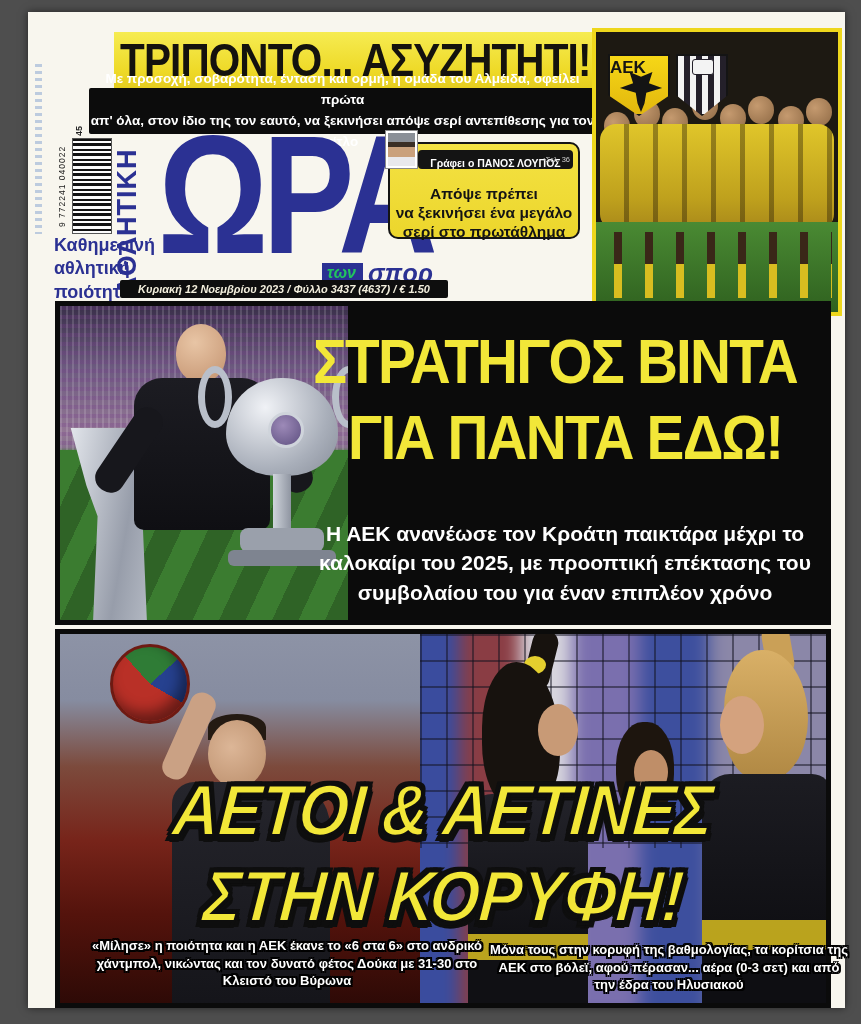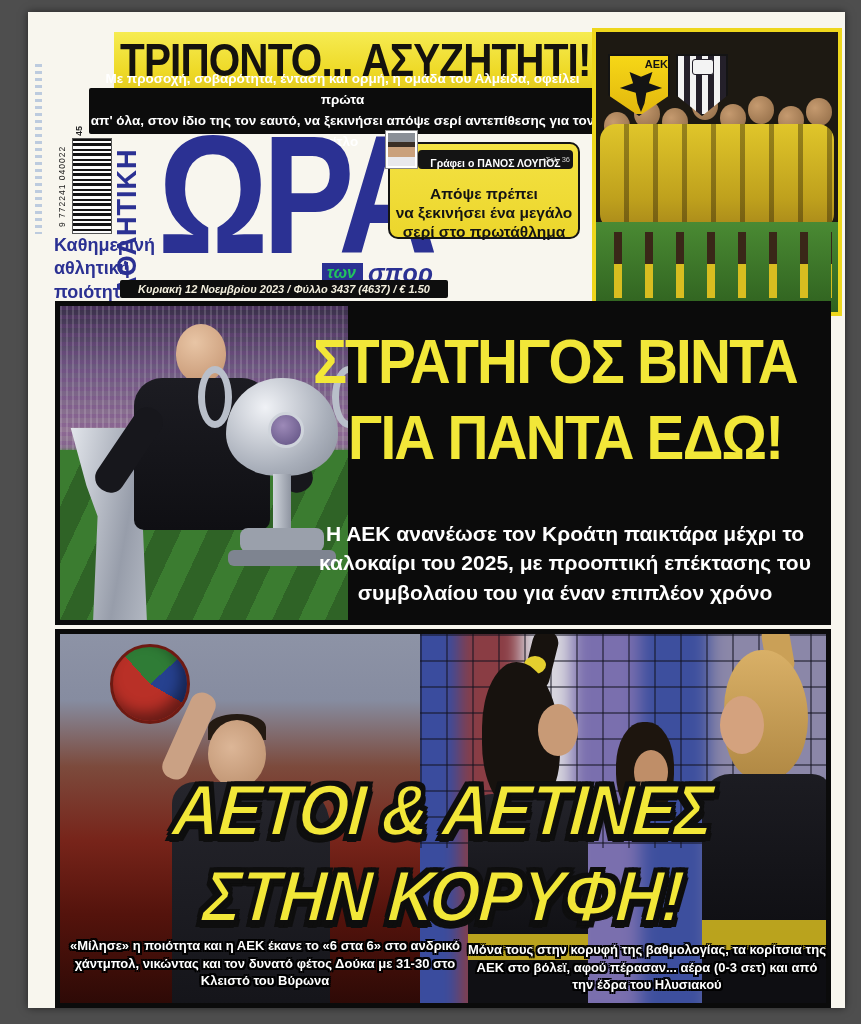--- a/index.html
+++ b/index.html
@@ -21,21 +21,21 @@
   .mp-legs{position:absolute;left:6px;right:6px;bottom:22px;height:58px;background:repeating-linear-gradient(90deg,transparent 0 12px,#3a2718 12px 20px,transparent 20px 31px);}
   .mp-socks{position:absolute;left:6px;right:6px;bottom:14px;height:34px;background:repeating-linear-gradient(90deg,transparent 0 12px,#d8bd20 12px 20px,transparent 20px 31px);}
   .mp-heads{position:absolute;inset:0;}
   .mp-head{position:absolute;width:26px;height:28px;border-radius:50%;background:radial-gradient(circle at 35% 35%,#c59a6f,#8f6a45);}
   .mp-head:nth-child(1){left:8px;top:80px}.mp-head:nth-child(2){left:38px;top:68px}
   .mp-head:nth-child(3){left:66px;top:76px}.mp-head:nth-child(4){left:96px;top:60px}
   .mp-head:nth-child(5){left:124px;top:72px}.mp-head:nth-child(6){left:152px;top:64px}
   .mp-head:nth-child(7){left:182px;top:74px}.mp-head:nth-child(8){left:210px;top:66px}
   .crest{position:absolute;border:2px solid #141414;clip-path:polygon(0 0,100% 0,100% 66%,50% 100%,0 66%);}
   .crest-aek{left:12px;top:22px;width:62px;height:62px;background:linear-gradient(180deg,#f6d717,#e2b70d);}
-  .crest-aek .crest-label{position:absolute;top:2px;left:0;right:0;text-align:right;font-size:11px;font-weight:800;color:#141414;}
+  .crest-aek .crest-label{position:absolute;top:2px;left:0;right:0;text-align:left;font-size:17px;font-weight:800;color:#141414;}
   .crest-aek .eagle{position:absolute;left:9px;top:16px;width:44px;height:40px;background:#141414;clip-path:polygon(50% 12%,76% 0,68% 28%,98% 40%,62% 52%,58% 78%,50% 100%,42% 78%,38% 52%,2% 40%,32% 28%,24% 0);}
   .crest-2{left:80px;top:22px;width:52px;height:62px;background:repeating-linear-gradient(90deg,#f3f3f3 0 6px,#24202a 6px 12px);}
   .crest-2 .crest-badge{position:absolute;left:14px;top:3px;width:22px;height:16px;background:#f3f3f3;border:1px solid #24202a;border-radius:3px;}
   .match-info{position:absolute;left:116px;top:38px;width:128px;color:#fff;font-size:13px;font-weight:700;line-height:1.3;text-align:center;}
   .outline-thin{text-shadow:-2px -2px 0 #000,0 -2px 0 #000,2px -2px 0 #000,-2px 0 0 #000,2px 0 0 #000,-2px 2px 0 #000,0 2px 0 #000,2px 2px 0 #000;}
 
   
   .barcode-block{position:absolute;left:30px;top:126px;width:56px;height:96px;}
   .barcode-bars{position:absolute;left:14px;top:0;width:40px;height:96px;background:repeating-linear-gradient(180deg,#101010 0 2px,#fbfbfb 2px 4px,#101010 4px 7px,#fbfbfb 7px 10px);border:1px solid #555;}
   .barcode-num{position:absolute;left:-1px;top:0;height:96px;writing-mode:vertical-rl;transform:rotate(180deg);font-size:8.5px;letter-spacing:1px;color:#222;text-align:center;}
@@ -101,21 +101,21 @@
   .vb-face-2{position:absolute;left:214px;top:116px;width:34px;height:44px;border-radius:50%;background:#bf8e68;}
   .vb-hair-3{position:absolute;right:18px;top:16px;width:84px;height:130px;border-radius:46% 54% 48% 42%;background:linear-gradient(180deg,#d9b067,#b08843);}
   .vb-pony-3{position:absolute;right:34px;top:-10px;width:28px;height:52px;border-radius:12px;background:#caa057;transform:rotate(-10deg);}
   .vb-face-3{position:absolute;right:62px;top:62px;width:44px;height:58px;border-radius:50%;background:#d4a27e;}
   .vb-body-3{position:absolute;right:-6px;top:140px;width:130px;height:230px;border-radius:28px 20px 0 0;background:linear-gradient(180deg,#1c1c22,#0e0e12 75%);}
   .vb-trim-3{position:absolute;right:-6px;top:286px;width:130px;height:30px;background:#d8bd20;opacity:.85;}
   .bottom-headline{position:absolute;left:0;right:0;text-align:center;color:#f2e738;font-weight:800;font-style:italic;white-space:nowrap;z-index:5;}
   .bottom-headline .in{display:inline-block;font-size:72px;letter-spacing:-1px;transform:scaleX(.9) skewX(-5deg);-webkit-text-stroke:2px #0e0e0e;}
   .outline-thick{text-shadow:-4px -4px 0 #0e0e0e,0 -4px 0 #0e0e0e,4px -4px 0 #0e0e0e,-4px 0 0 #0e0e0e,4px 0 0 #0e0e0e,-4px 4px 0 #0e0e0e,0 4px 0 #0e0e0e,4px 4px 0 #0e0e0e,-5px 6px 0 #0e0e0e,5px 6px 0 #0e0e0e,0 7px 0 #0e0e0e;}
   .bh1{top:140px;}.bh2{top:226px;}
-  .caption{position:absolute;color:#fff;font-size:13px;font-weight:700;line-height:1.35;text-align:center;z-index:6;}
+  .caption{position:absolute;color:#fff;font-size:13px;font-weight:700;line-height:1.35;text-align:center;z-index:6;margin-left:22px;}
   .caption-left{left:10px;top:308px;width:400px;}
   .caption-right{left:410px;top:312px;width:364px;}
 </style>
 </head>
 <body>
 
 <div class="stage">
   <div class="page">
     <div class="spine"></div>
 

